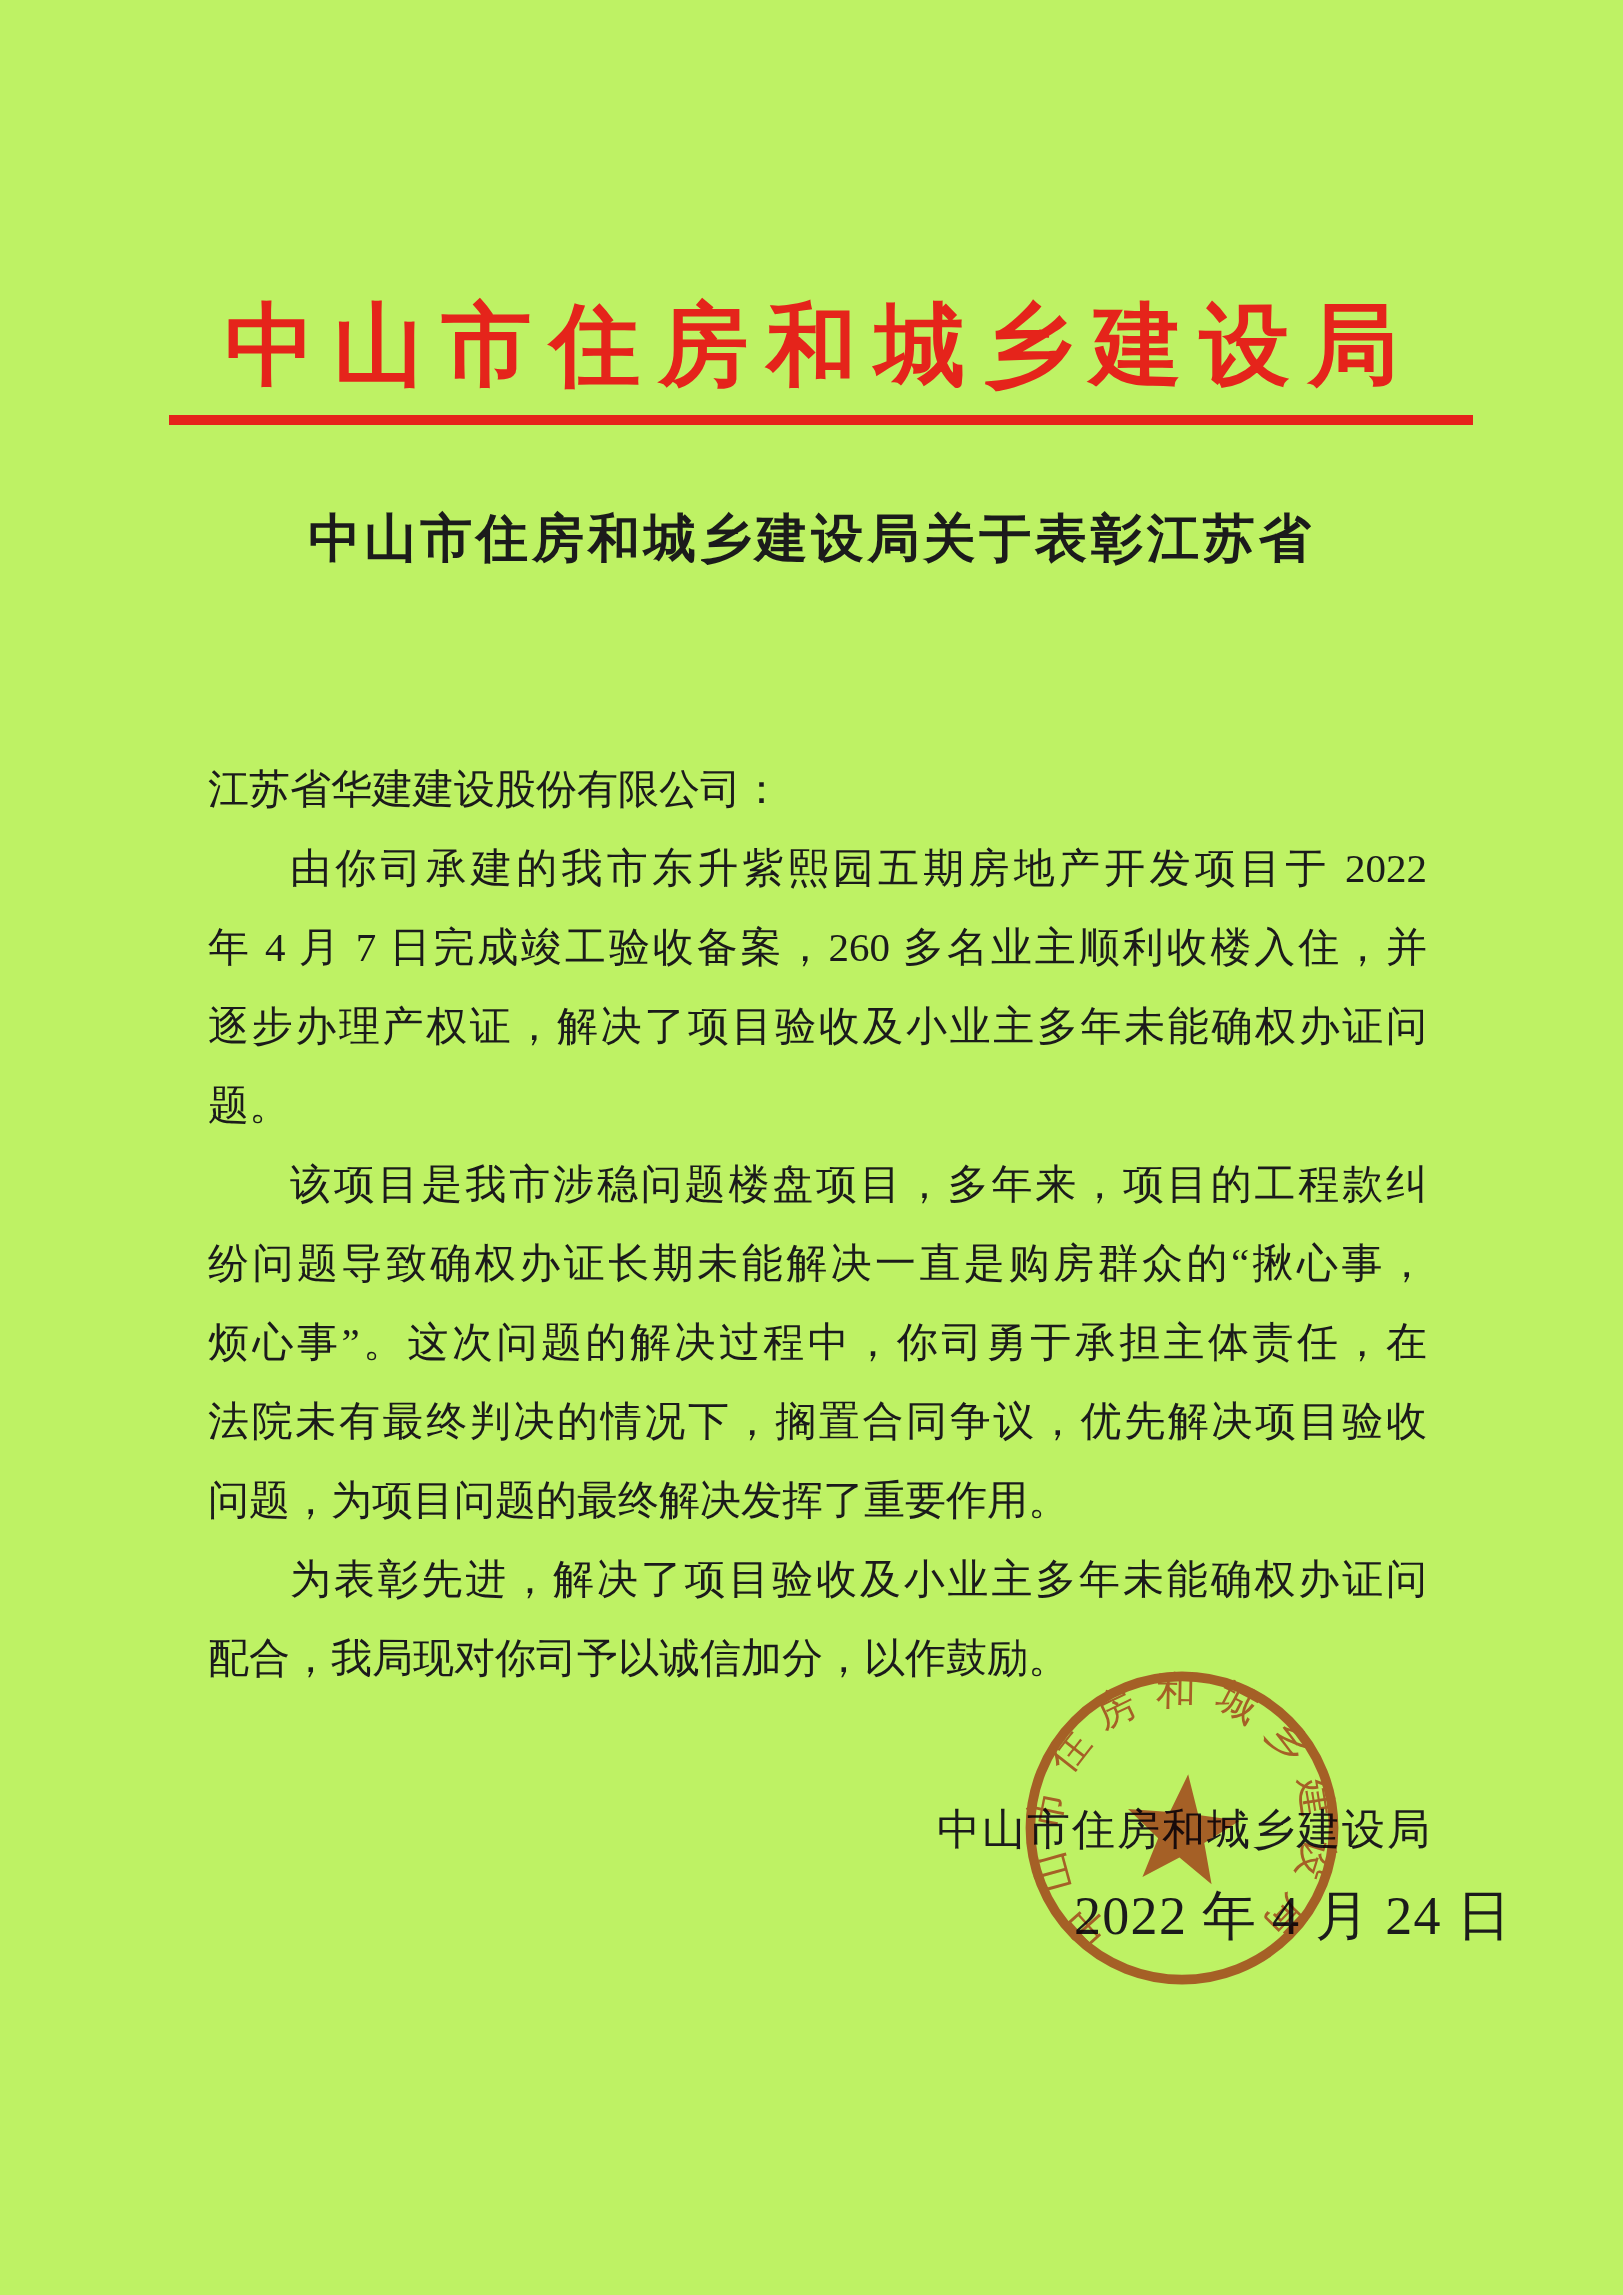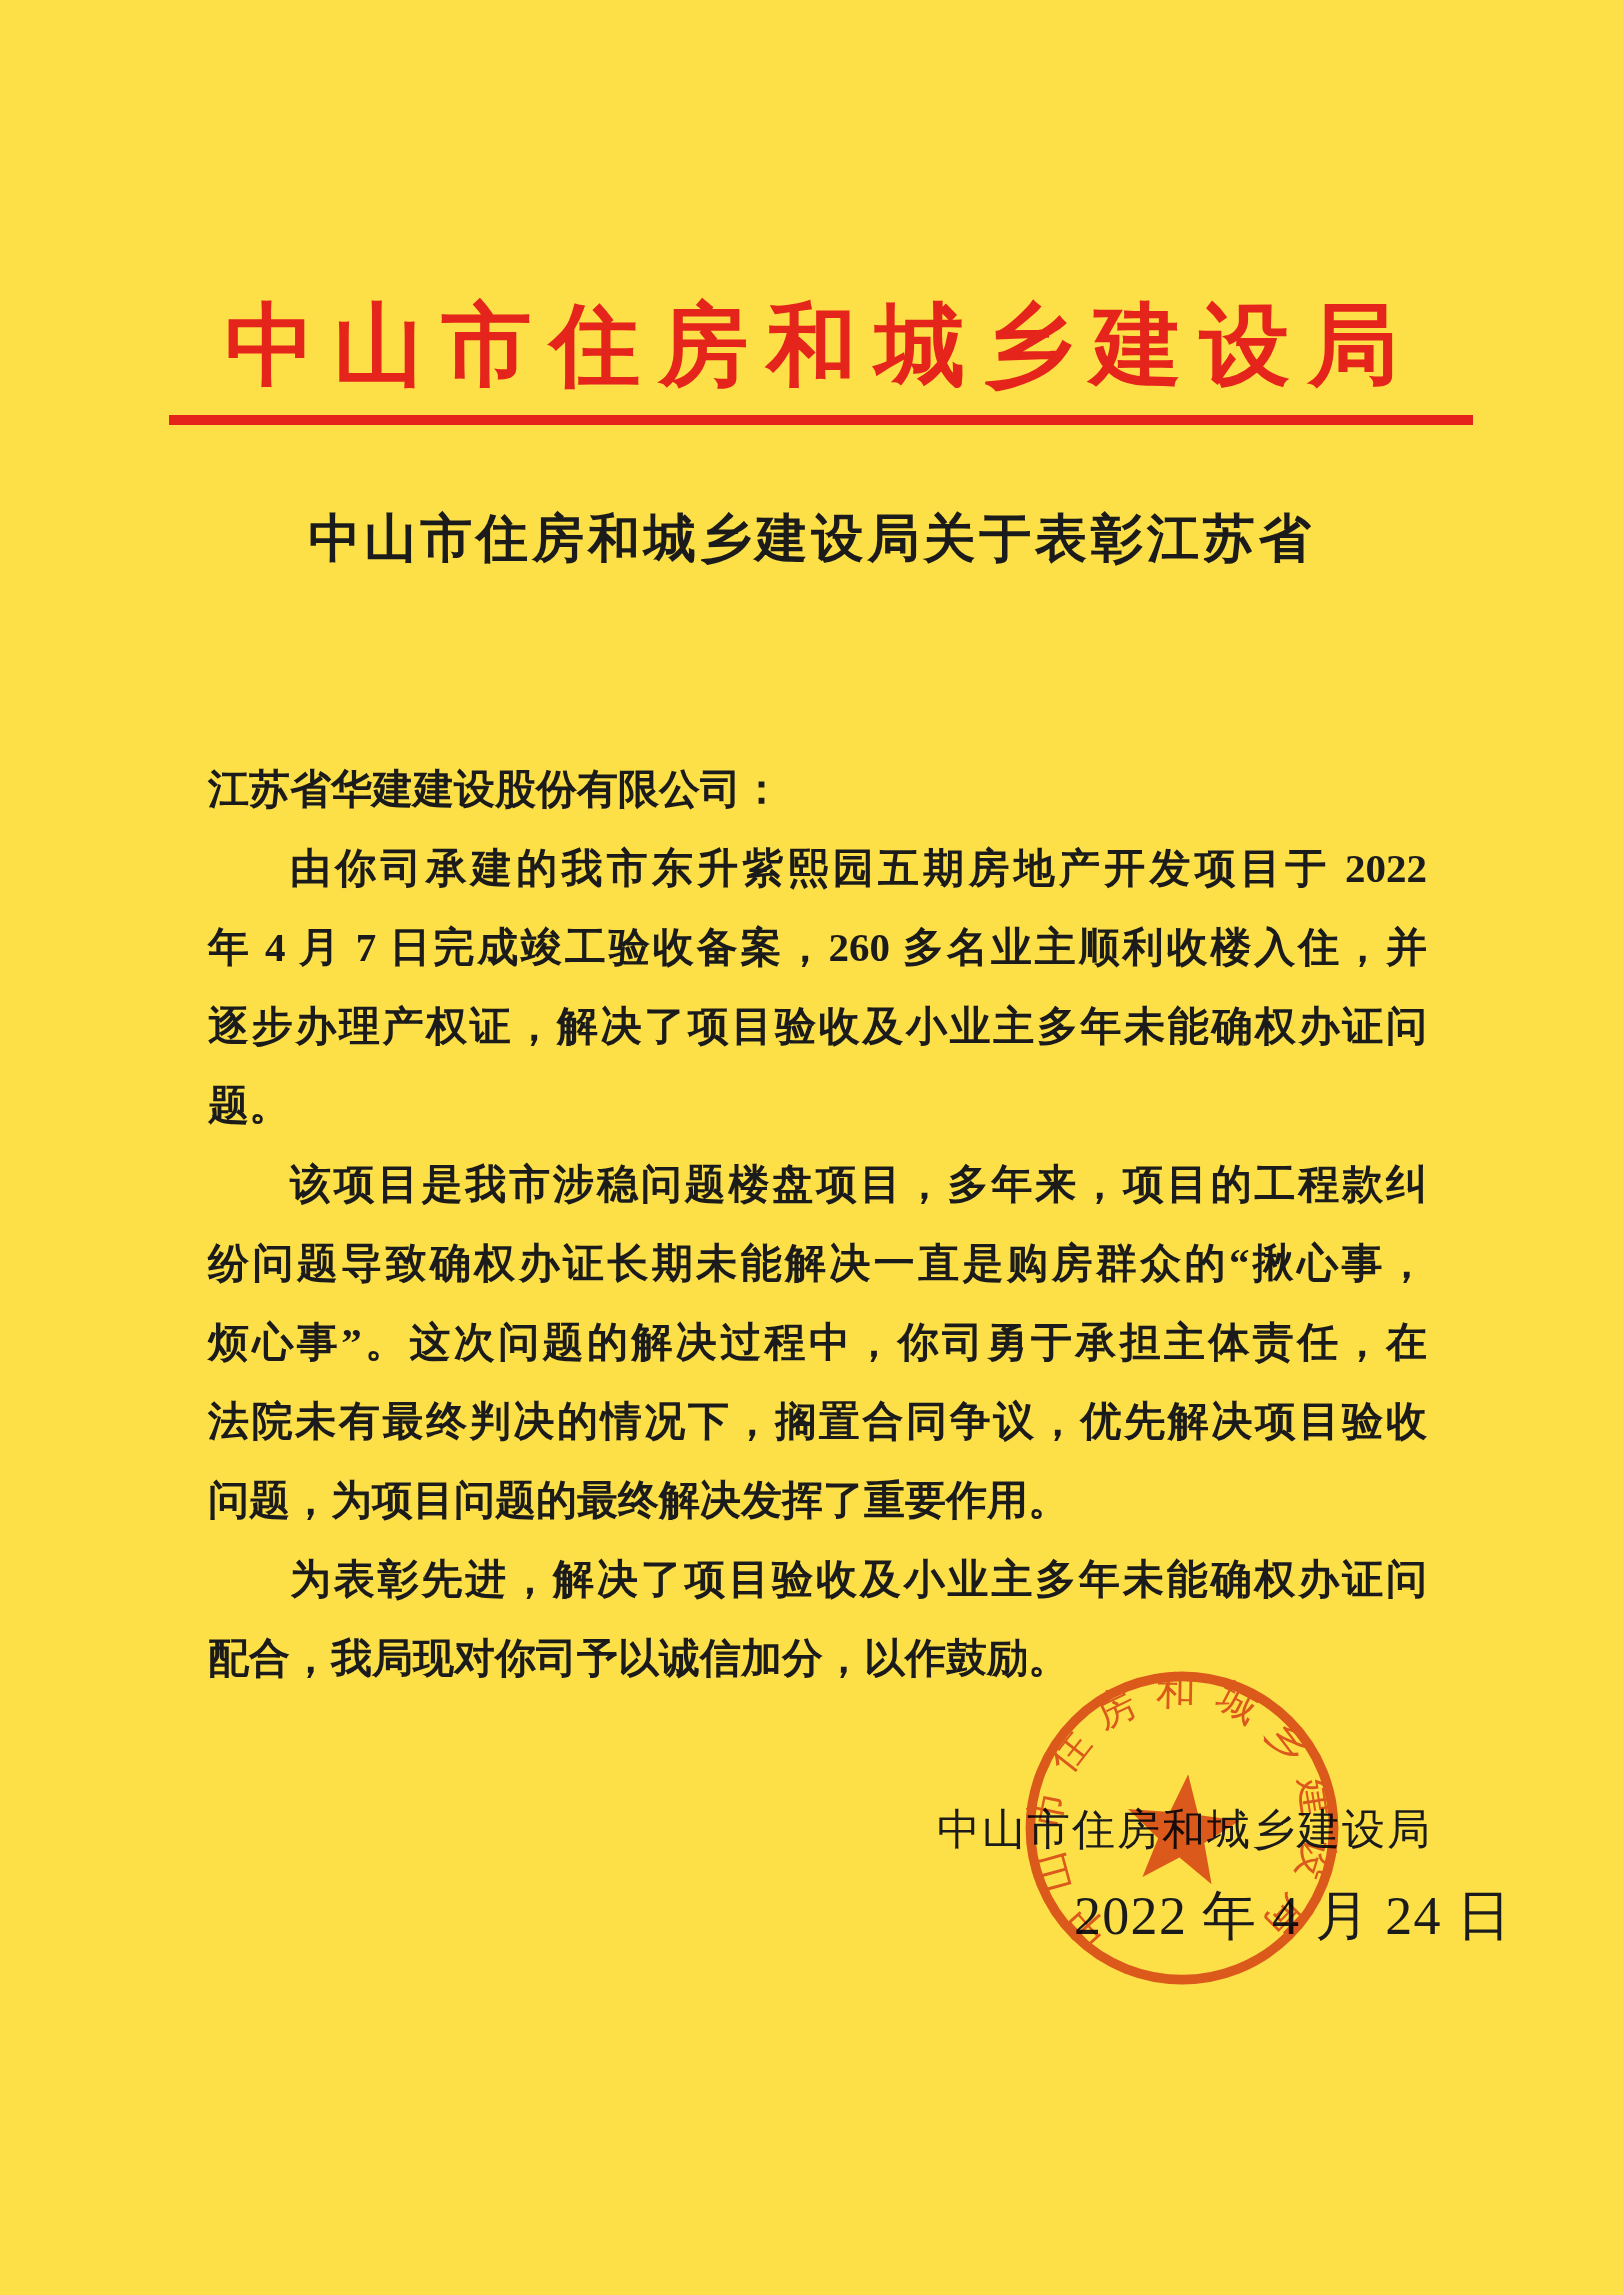--- a/index.html
+++ b/index.html
@@ -6,21 +6,21 @@
     --accent-red:#e5241b;
     --seal-red:#d9504b;
     --text-black:#1b1b1b;
   }
   *{margin:0;padding:0;box-sizing:border-box;}
   html,body{background:#ffffff;}
   body{font-family:"Liberation Serif","DejaVu Serif",serif;}
   .page{
     position:relative;
     width:1623px;height:2295px;
-    background:#fde047;
+    background:#bef264;
     overflow:hidden;
   }
   .org-title{
     position:absolute;top:285px;left:0;width:100%;
     text-align:center;
     font-family:"Liberation Serif","DejaVu Serif",serif;
     font-weight:700;
     font-size:90px;
     letter-spacing:18.3px;
     text-indent:18.3px;
@@ -47,21 +47,20 @@
     font-size:41px;
     color:var(--text-black);
   }
   .line{
     height:79px;
     line-height:79px;
     text-align:justify;
     text-align-last:justify;
     text-justify:inter-character;
     white-space:nowrap;
-    font-weight:bold;
   }
   .line.endl{
     text-align-last:left;
   }
   .line.indent{
     text-indent:82px;
   }
   .signature-org{
     position:absolute;left:937px;top:1801px;
     font-size:43px;

